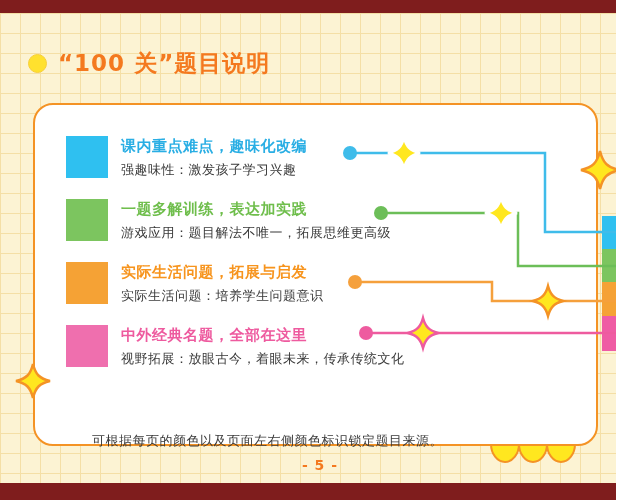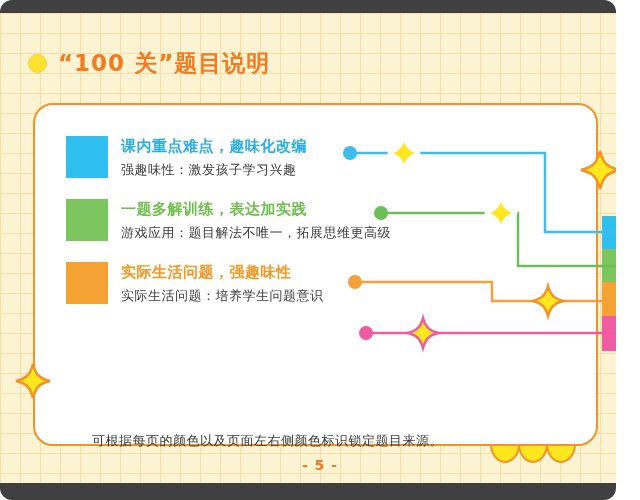--- a/index.html
+++ b/index.html
@@ -1,18 +1,18 @@
 <!DOCTYPE html>
 <html><head>
 <meta charset="utf-8">
 <style>
   * { margin:0; padding:0; box-sizing:border-box; }
   html,body { width:640px; height:500px; }
   body { font-family:"DejaVu Sans","Liberation Sans",sans-serif; background:#ffffff; }
-  .page { position:relative; width:616px; height:500px; overflow:hidden; background:#404040;border-radius:12px; }
+  .page { position:relative; width:616px; height:500px; overflow:hidden; background:#7f1d1d; }
 
   .grid-bg {
     position:absolute; left:0; top:13px; width:640px; height:470px;
     background-color:#FCF3D3;
     background-image:
       repeating-linear-gradient(to right, #F4DFA6 0, #F4DFA6 1px, transparent 1px, transparent 20px),
       repeating-linear-gradient(to bottom, #F4DFA6 0, #F4DFA6 1px, transparent 1px, transparent 20px);
     z-index:0;
   }
 
@@ -71,25 +71,32 @@
       <div class="row-swatch" style="background-color: rgb(124, 197, 95);"></div>
       <div class="row-text">
         <div class="row-title" style="color: rgb(111, 190, 76);">一题多解训练，表达加实践</div>
         <div class="row-sub">游戏应用：题目解法不唯一，拓展思维更高级</div>
       </div>
     </div>
 
     <div class="row" style="top:157px;">
       <div class="row-swatch" style="background-color: rgb(245, 162, 53);"></div>
       <div class="row-text">
-        <div class="row-title" style="color: rgb(247, 148, 29);">实际生活问题，强趣味性</div>
+        <div class="row-title" style="color: rgb(247, 148, 29);">实际生活问题，拓展与启发</div>
         <div class="row-sub">实际生活问题：培养学生问题意识</div>
       </div>
     </div>
 
+    <div class="row" style="top:220px;">
+      <div class="row-swatch" style="background-color: rgb(239, 111, 174);"></div>
+      <div class="row-text">
+        <div class="row-title" style="color: rgb(238, 91, 159);">中外经典名题，全部在这里</div>
+        <div class="row-sub">视野拓展：放眼古今，着眼未来，传承传统文化</div>
+      </div>
+    </div>
 
     <div class="note">可根据每页的颜色以及页面左右侧颜色标识锁定题目来源。</div>
   </div>
 
   <div class="tab" style="top: 216px; height: 33px; background-color: rgb(47, 192, 240);"></div>
   <div class="tab" style="top: 249px; height: 33px; background-color: rgb(124, 197, 95);"></div>
   <div class="tab" style="top: 282px; height: 34px; background-color: rgb(245, 162, 53);"></div>
   <div class="tab" style="top: 316px; height: 35px; background-color: rgb(239, 92, 164);"></div>
 
   <svg class="overlay" width="640" height="500" viewBox="0 0 640 500">

